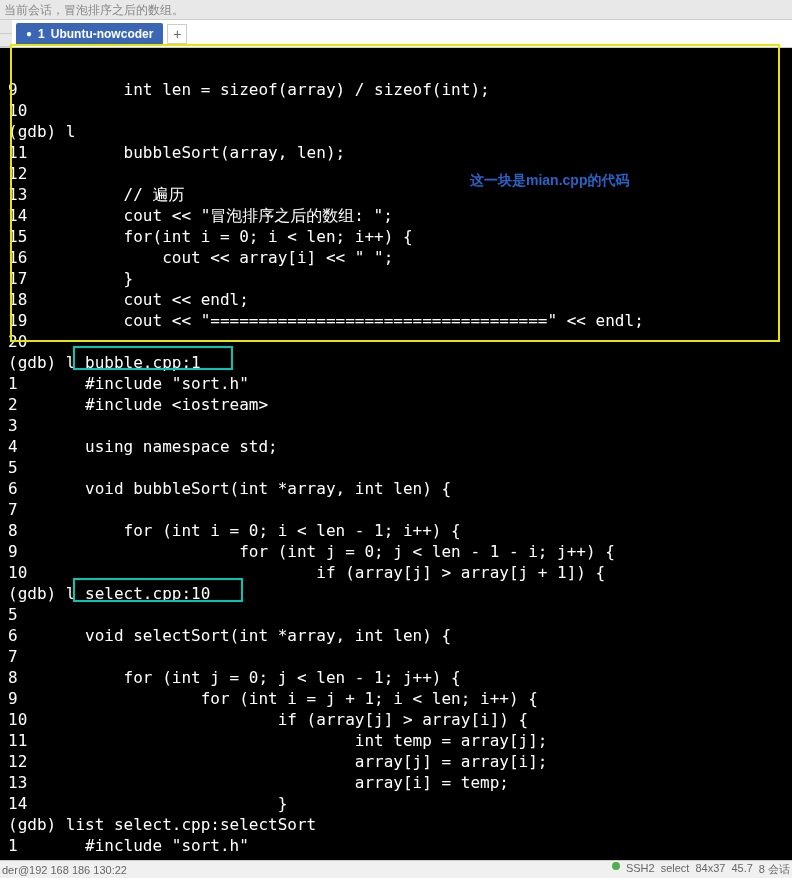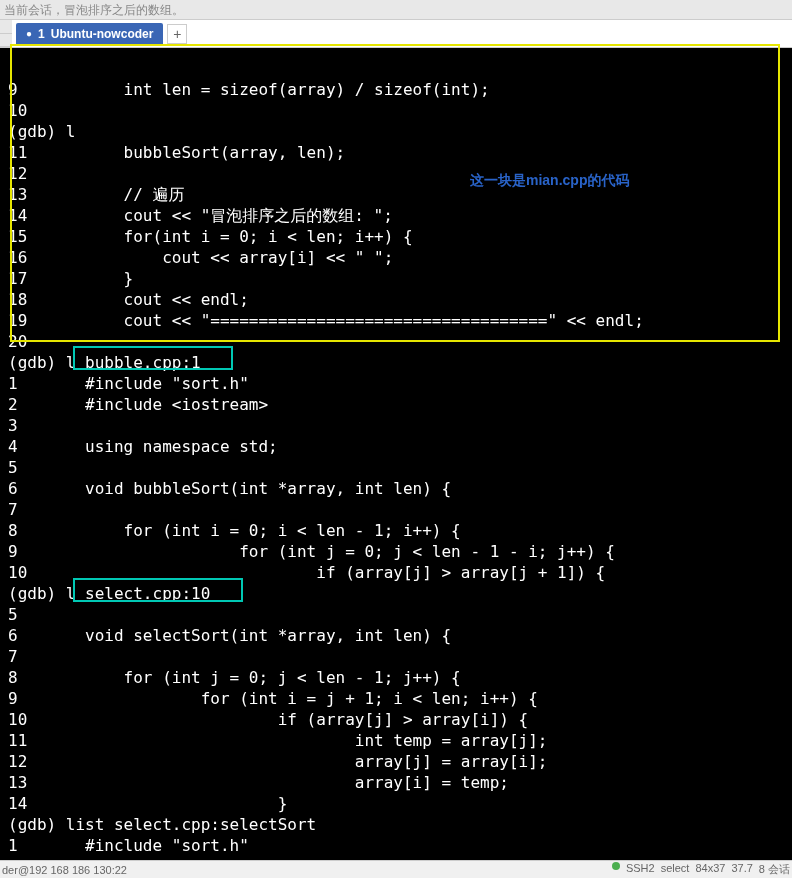--- a/index.html
+++ b/index.html
@@ -88,16 +88,16 @@
 <div class="teal-box-2"></div>
 <div class="annot">这一块是mian.cpp的代码</div>
 
 <div class="status">
   <span>der@192 168 186 130:22</span>
   <div class="right">
     <span class="green-dot"></span>
     <span>SSH2</span>
     <span>select</span>
     <span>84x37</span>
-    <span>37.7</span>
+    <span>45.7</span>
     <span>8 会话</span>
   </div>
 </div>
 
 </body></html>

